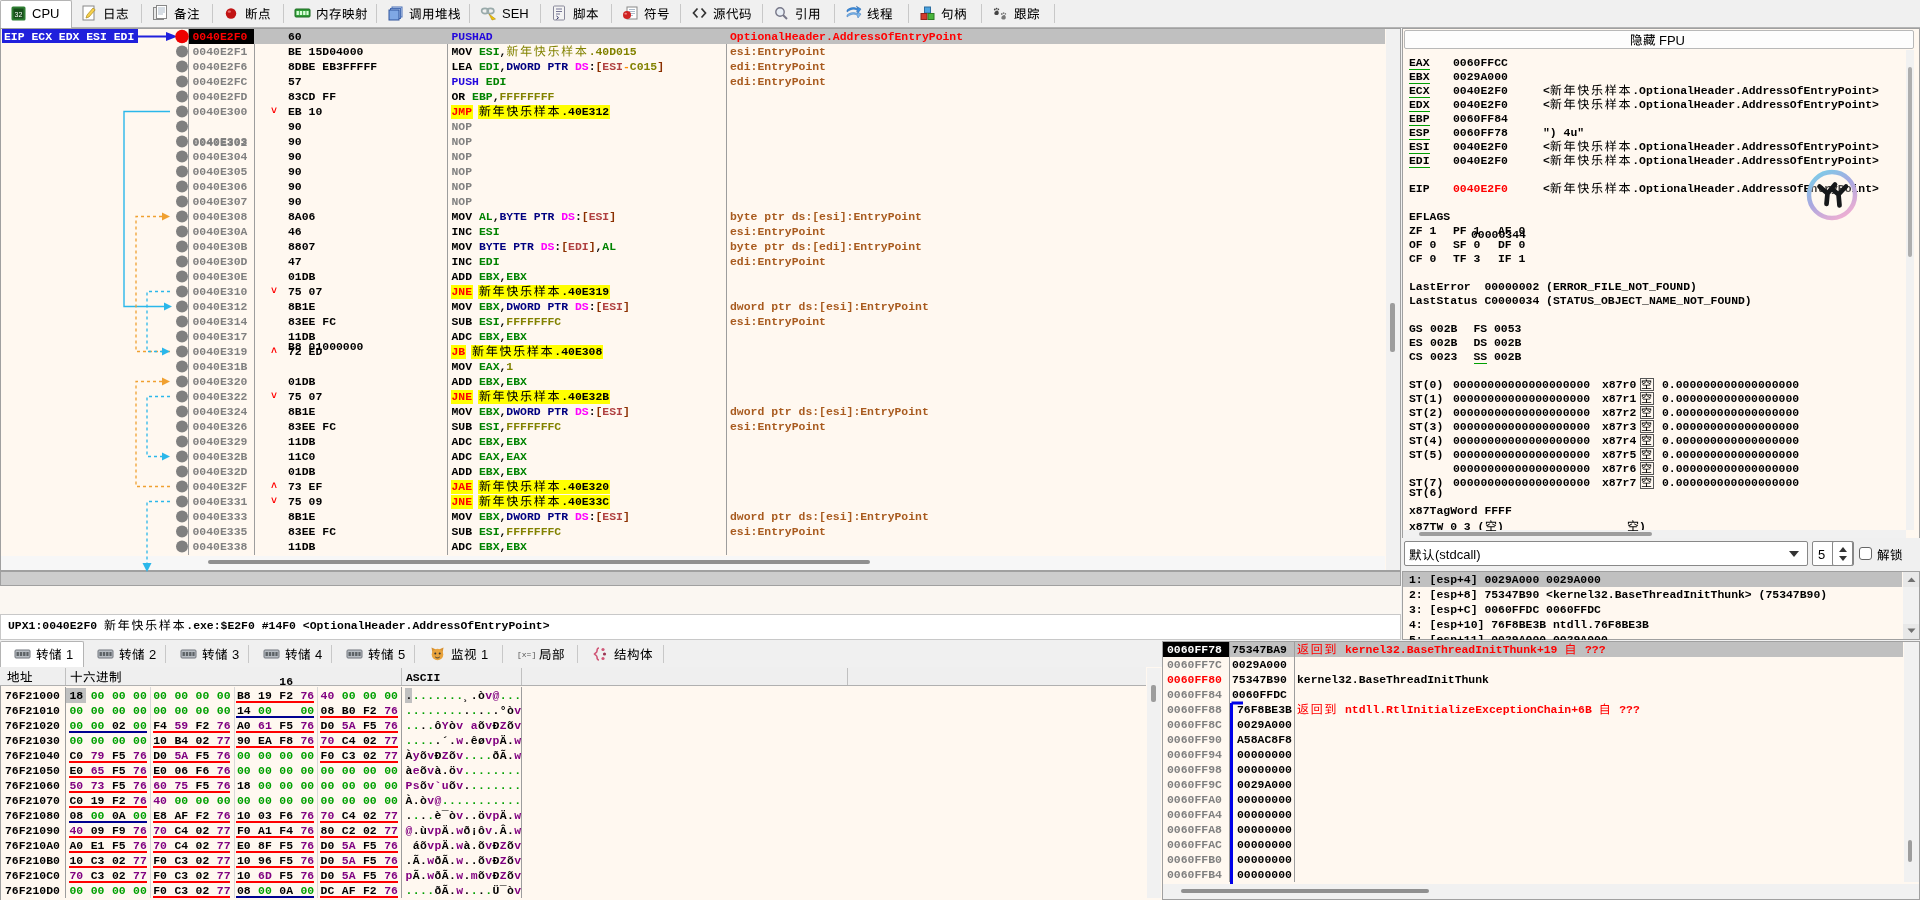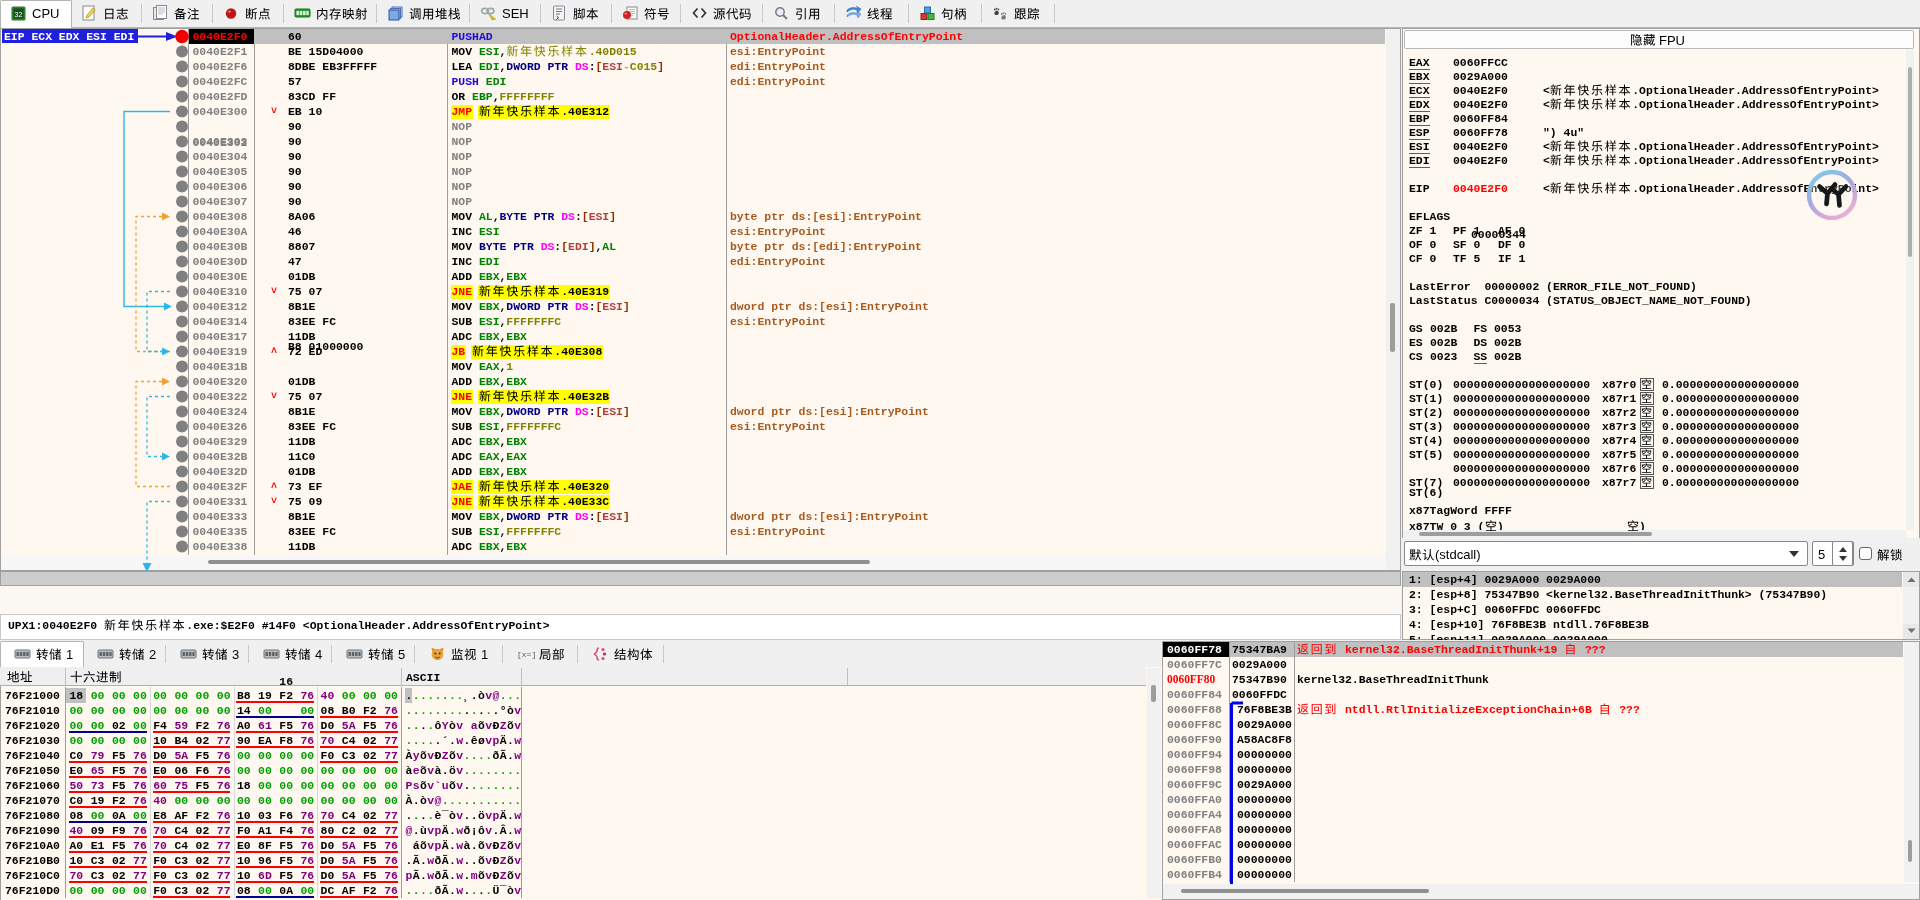--- a/index.html
+++ b/index.html
@@ -345,21 +345,21 @@
     <div class="m" style="left:1632.1840000000002px;top:181px;color:#000;">.OptionalHeader.AddressOfEntryPoint&gt;</div>
     <div class="m" style="left:1409px;top:209px;color:#000;">EFLAGS</div>
     <div class="m" style="left:1471px;top:227px;color:#000;">00000344</div>
     <div class="m" style="left:1409px;top:223px;color:#000;">ZF 1</div>
     <div class="m" style="left:1453px;top:223px;color:#000;">PF 1</div>
     <div class="m" style="left:1498px;top:223px;color:#000;">AF 0</div>
     <div class="m" style="left:1409px;top:237px;color:#000;">OF 0</div>
     <div class="m" style="left:1453px;top:237px;color:#000;">SF 0</div>
     <div class="m" style="left:1498px;top:237px;color:#000;">DF 0</div>
     <div class="m" style="left:1409px;top:251px;color:#000;">CF 0</div>
-    <div class="m" style="left:1453px;top:251px;color:#000;">TF 5</div>
+    <div class="m" style="left:1453px;top:251px;color:#000;">TF 3</div>
     <div class="m" style="left:1498px;top:251px;color:#000;">IF 1</div>
     <div class="m" style="left:1409px;top:279px;color:#000;">LastError  00000002 (ERROR_FILE_NOT_FOUND)</div>
     <div class="m" style="left:1409px;top:293px;color:#000;">LastStatus C0000034 (STATUS_OBJECT_NAME_NOT_FOUND)</div>
     <div class="m" style="left:1409px;top:321px;color:#000;">GS</div>
     <div class="m" style="left:1430px;top:321px;color:#000;">002B</div>
     <div class="m" style="left:1473.5px;top:321px"><span style="">FS</span></div>
     <div class="m" style="left:1494px;top:321px;color:#000;">0053</div>
     <div class="m" style="left:1409px;top:335px;color:#000;">ES</div>
     <div class="m" style="left:1430px;top:335px;color:#000;">002B</div>
     <div class="m" style="left:1473.5px;top:335px"><span style="">DS</span></div>
@@ -846,21 +846,21 @@
     <div style="position:absolute;left:521px;top:687px;width:1px;height:211px;background:#9d9d9d"></div>
     <div style="position:absolute;left:1162px;top:641px;width:758px;height:259px;background:#fff8f0;border:1px solid #a0a0a0;box-sizing:border-box"></div>
     <div style="position:absolute;left:1163px;top:642px;width:740px;height:15px;background:#c0c0c0"></div>
     <div style="position:absolute;left:1163px;top:642px;width:66px;height:15px;background:#000"></div>
     <div class="m" style="left:1167px;top:642px;color:#fff;">0060FF78</div>
     <div class="m" style="left:1232px;top:642px;color:#000;">75347BA9</div>
     <div class="m" style="left:1344.999px;top:642px;color:#ff0000;">kernel32.BaseThreadInitThunk+19</div>
     <div class="m" style="left:1584.994px;top:642px;color:#ff0000;">???</div>
     <div class="m" style="left:1167px;top:657px;color:#808080;">0060FF7C</div>
     <div class="m" style="left:1232px;top:657px;color:#000;">0029A000</div>
-    <div class="m" style="left:1167px;top:672px;color:#ff0000;font-family:Liberation Serif, serif;">0060FF80</div>
+    <div class="m" style="left:1167px;top:672px;color:#ff0000;">0060FF80</div>
     <div class="m" style="left:1232px;top:672px;color:#000;">75347B90</div>
     <div class="m" style="left:1297px;top:672px;color:#000;">kernel32.BaseThreadInitThunk</div>
     <div class="m" style="left:1167px;top:687px;color:#808080;">0060FF84</div>
     <div class="m" style="left:1232px;top:687px;color:#000;">0060FFDC</div>
     <div class="m" style="left:1167px;top:702px;color:#808080;">0060FF88</div>
     <div class="m" style="left:1237px;top:702px;color:#000;">76F8BE3B</div>
     <div class="m" style="left:1344.999px;top:702px;color:#ff0000;">ntdll.RtlInitializeExceptionChain+6B</div>
     <div class="m" style="left:1619.279px;top:702px;color:#ff0000;">???</div>
     <div class="m" style="left:1167px;top:717px;color:#808080;">0060FF8C</div>
     <div class="m" style="left:1237px;top:717px;color:#000;">0029A000</div>

